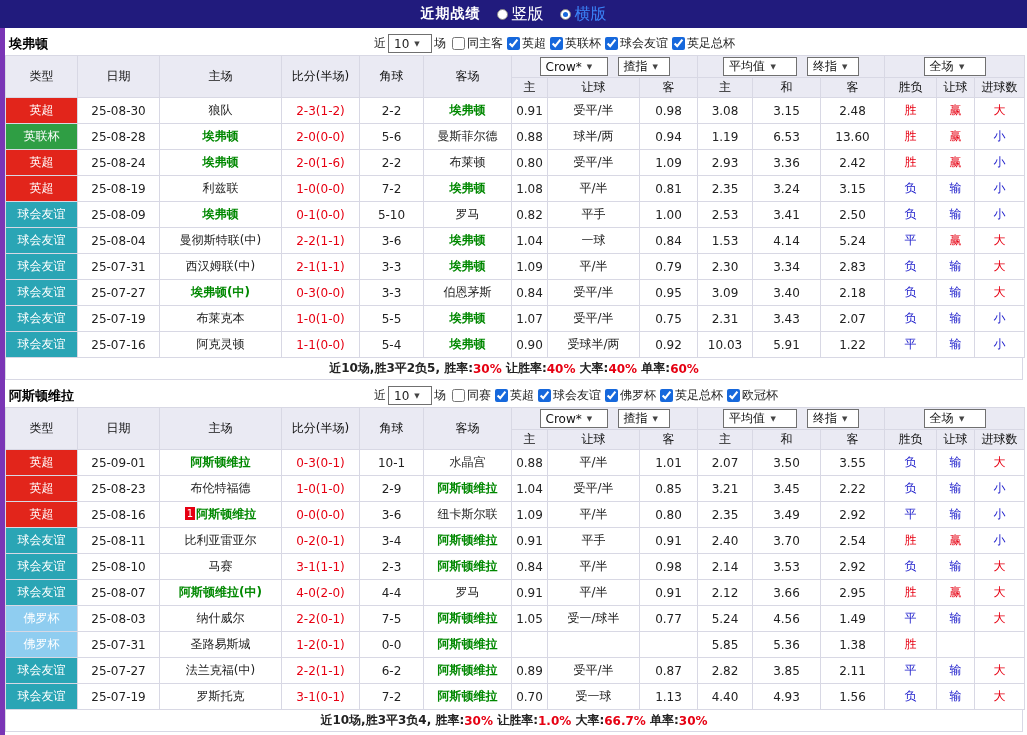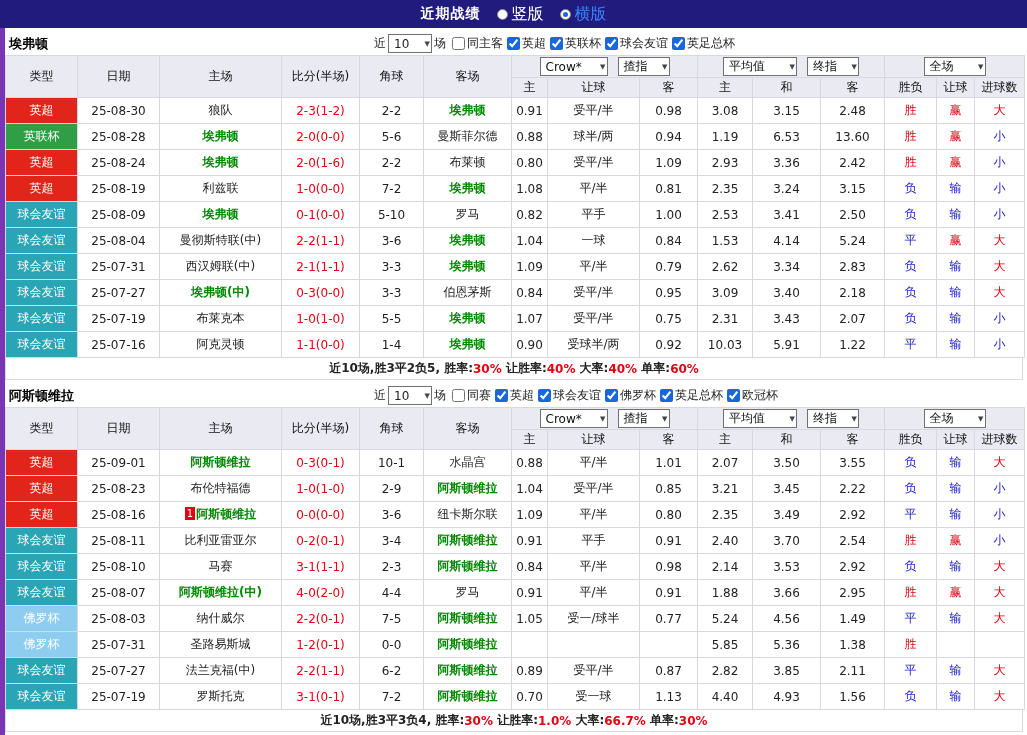--- a/index.html
+++ b/index.html
@@ -24,21 +24,21 @@
   .section { margin-top:4px; }
   .team-row { height:23px; position:relative; display:flex; align-items:center; }
   .team-name { font-weight:bold; color:#000; padding-left:4px; font-size:13px; }
   .filter-bar { position:absolute; left:368px; top:0; height:23px; display:flex; align-items:center; white-space:nowrap; }
   .filter-bar > span { margin:0 1px; }
   .cbs { display:inline-flex; align-items:center; }
   .cb { display:inline-flex; align-items:center; margin-left:4px; cursor:pointer; }
   .cb input { width:13px; height:13px; margin:0 2px 0 0; accent-color:#1668dc; }
   .sel {
     display:inline-flex; align-items:center; justify-content:space-between;
-    border:1px solid #707070; background:#fff; height:19px; padding:0 1px 0 5px; margin:0 2px;
+    border:1px solid #707070; background:#fff; height:19px; padding:0 20px 0 5px; margin:0 2px;
     font-size:12px; cursor:default;
   }
   .sel .arr { font-size:7px; color:#444; margin-left:5px; }
   table.grid { border-collapse:collapse; width:100%; table-layout:fixed; }
   .grid th, .grid td { border:1px solid #d8d8e4; text-align:center; padding:0; overflow:hidden; white-space:nowrap; }
   .grid thead th { background:#eaeaf3; font-weight:normal; color:#111; }
   .grid thead tr.ctrl th { height:22px; }
   .grid thead tr.sub th { height:20px; }
   .grid tbody td { height:26px; background:#fff; }
   .ctrl-box { display:flex; justify-content:center; align-items:center; gap:6px; }
@@ -279,21 +279,21 @@
           <tr>
             <td class="type-cell" style="background: rgb(42, 165, 181);">球会友谊</td>
             <td>25-07-31</td>
             <td><span>西汉姆联(中)</span></td>
             <td class="score">2-1(1-1)</td>
             <td>3-3</td>
             <td><span class="focus-team">埃弗顿</span></td>
             <td>1.09</td>
             <td>平/半</td>
             <td>0.79</td>
-            <td>2.62</td>
+            <td>2.30</td>
             <td>3.34</td>
             <td>2.83</td>
             <td style="color: rgb(32, 32, 204);">负</td>
             <td style="color: rgb(32, 32, 204);">输</td>
             <td style="color: rgb(230, 0, 18);">大</td>
           </tr>
           <tr>
             <td class="type-cell" style="background: rgb(42, 165, 181);">球会友谊</td>
             <td>25-07-27</td>
             <td><span class="focus-team">埃弗顿(中)</span></td>
@@ -325,21 +325,21 @@
             <td>2.07</td>
             <td style="color: rgb(32, 32, 204);">负</td>
             <td style="color: rgb(32, 32, 204);">输</td>
             <td style="color: rgb(32, 32, 204);">小</td>
           </tr>
           <tr>
             <td class="type-cell" style="background: rgb(42, 165, 181);">球会友谊</td>
             <td>25-07-16</td>
             <td><span>阿克灵顿</span></td>
             <td class="score">1-1(0-0)</td>
-            <td>1-4</td>
+            <td>5-4</td>
             <td><span class="focus-team">埃弗顿</span></td>
             <td>0.90</td>
             <td>受球半/两</td>
             <td>0.92</td>
             <td>10.03</td>
             <td>5.91</td>
             <td>1.22</td>
             <td style="color: rgb(32, 32, 204);">平</td>
             <td style="color: rgb(32, 32, 204);">输</td>
             <td style="color: rgb(32, 32, 204);">小</td>
@@ -556,21 +556,21 @@
           <tr>
             <td class="type-cell" style="background: rgb(42, 165, 181);">球会友谊</td>
             <td>25-08-07</td>
             <td><span class="focus-team">阿斯顿维拉(中)</span></td>
             <td class="score">4-0(2-0)</td>
             <td>4-4</td>
             <td><span>罗马</span></td>
             <td>0.91</td>
             <td>平/半</td>
             <td>0.91</td>
-            <td>1.88</td>
+            <td>2.12</td>
             <td>3.66</td>
             <td>2.95</td>
             <td style="color: rgb(230, 0, 18);">胜</td>
             <td style="color: rgb(230, 0, 18);">赢</td>
             <td style="color: rgb(230, 0, 18);">大</td>
           </tr>
           <tr>
             <td class="type-cell" style="background: rgb(143, 205, 240);">佛罗杯</td>
             <td>25-08-03</td>
             <td><span>纳什威尔</span></td>

